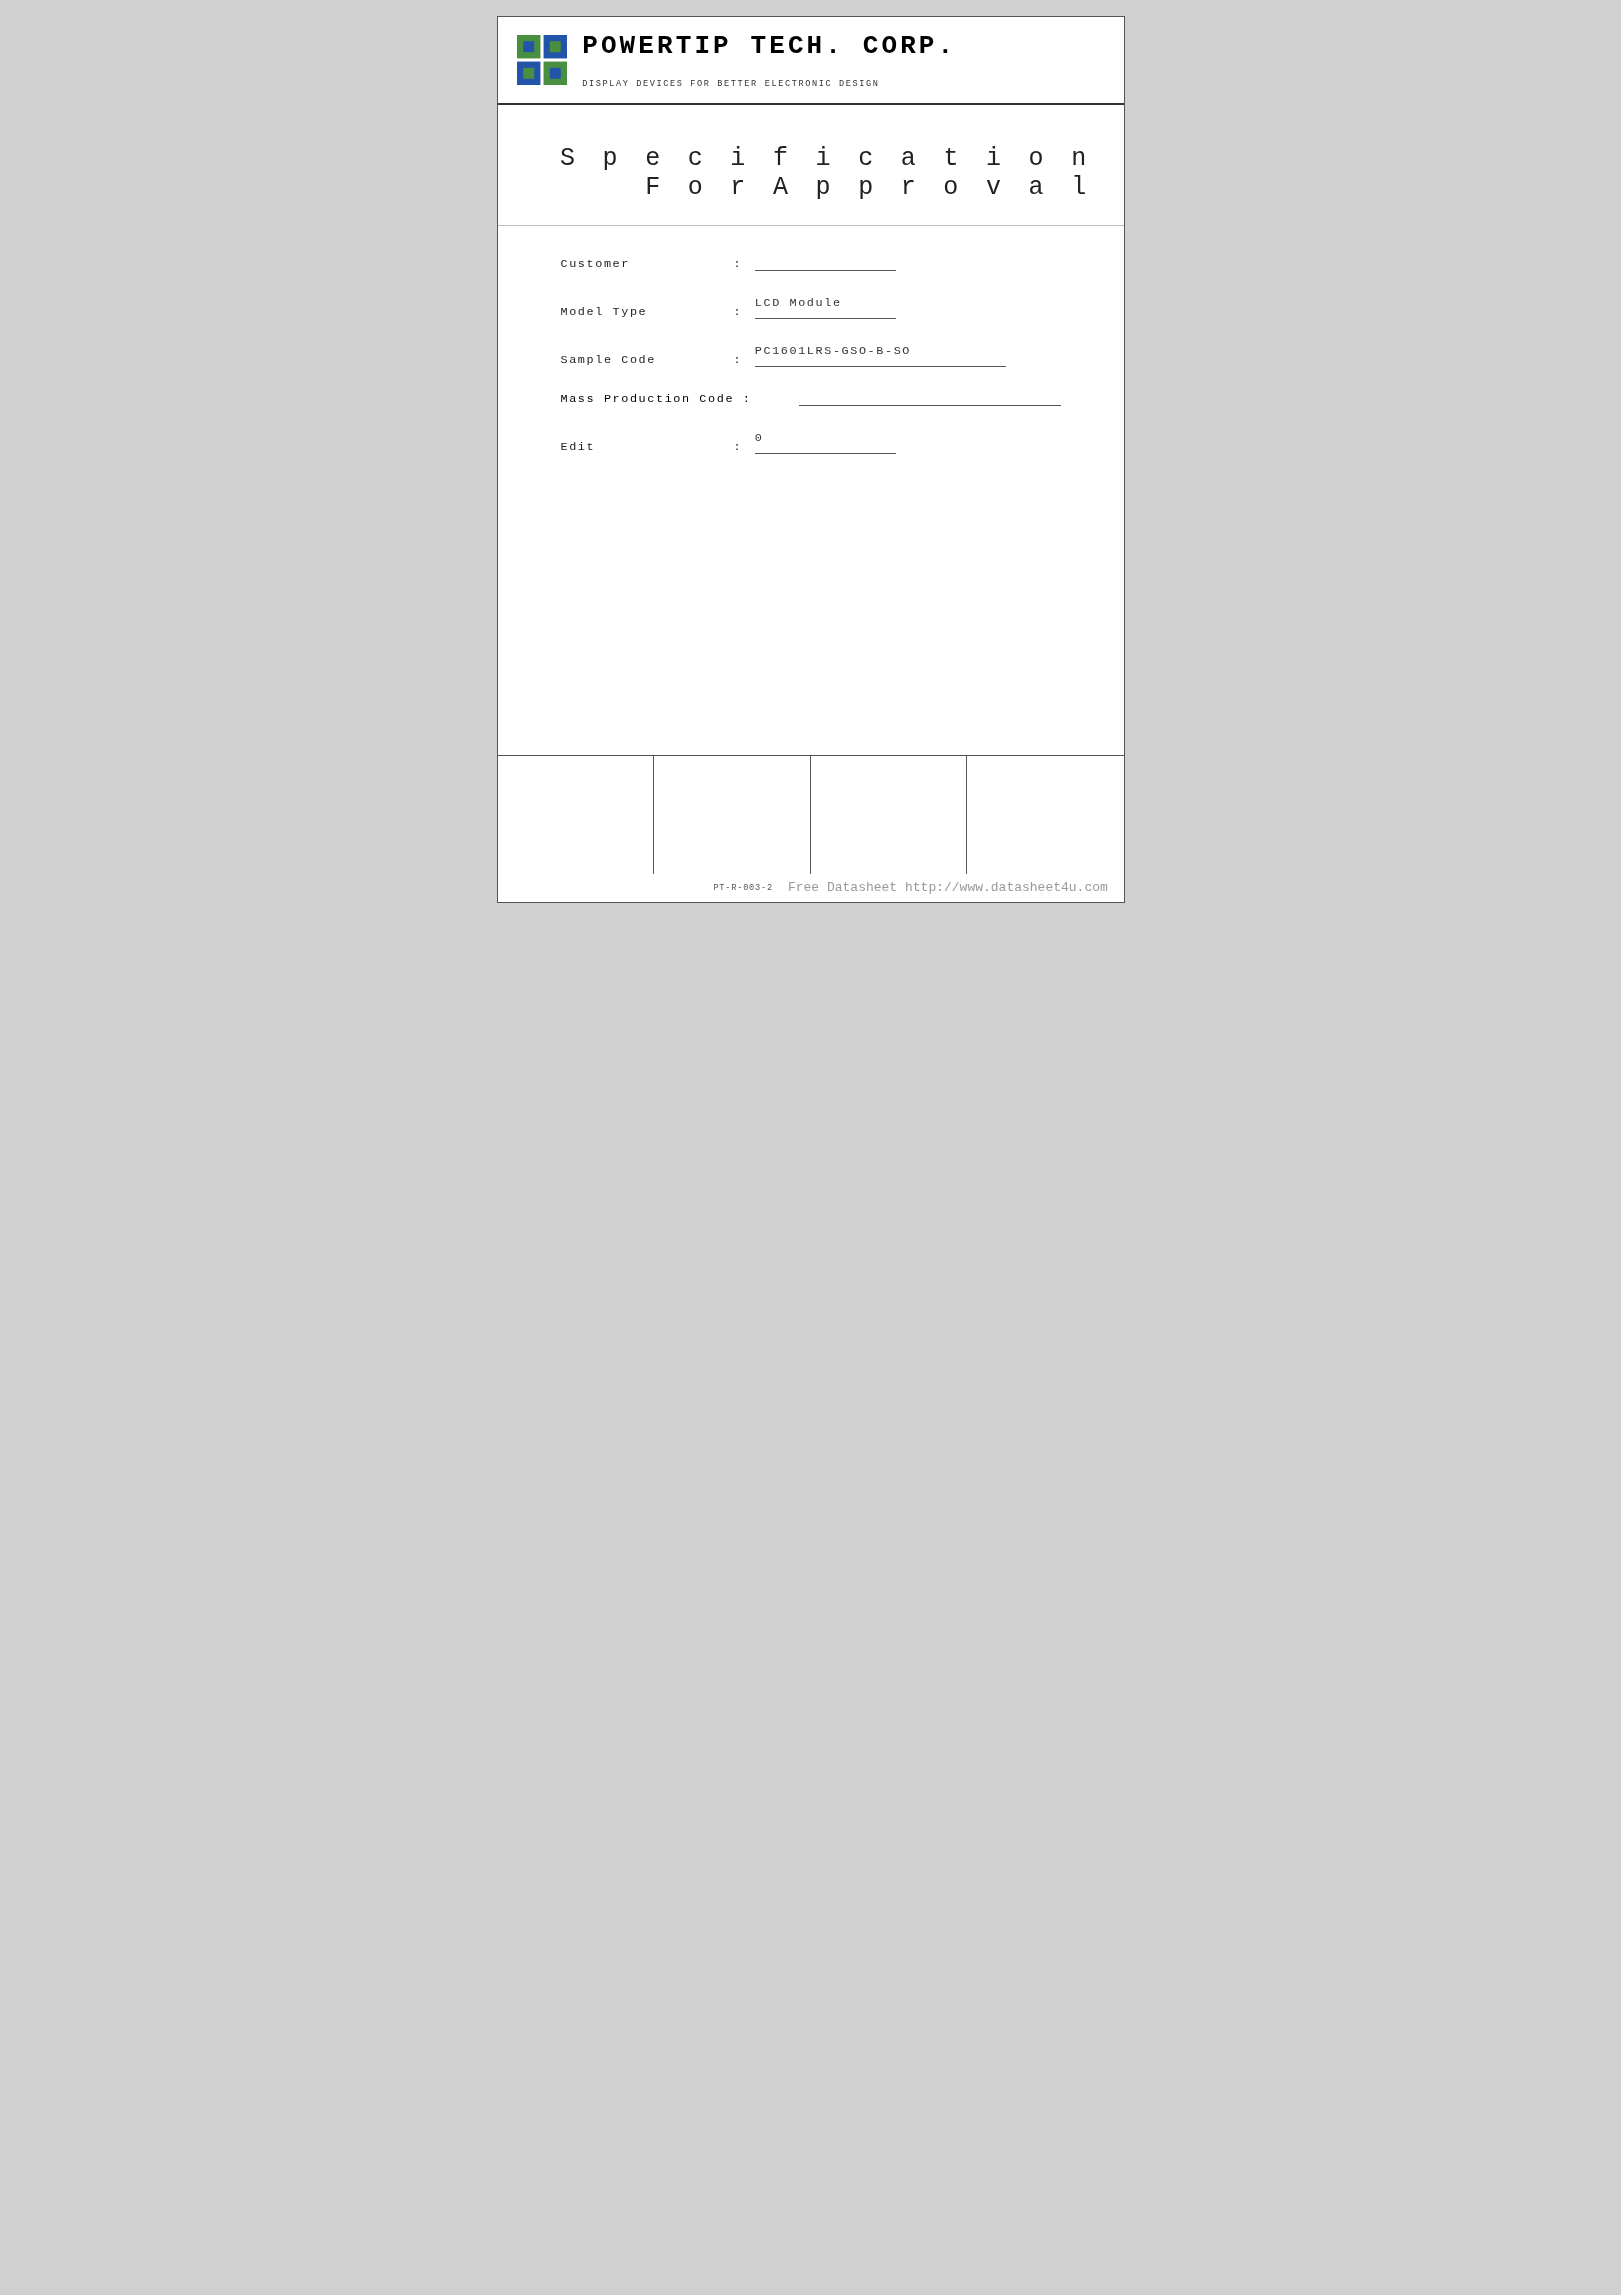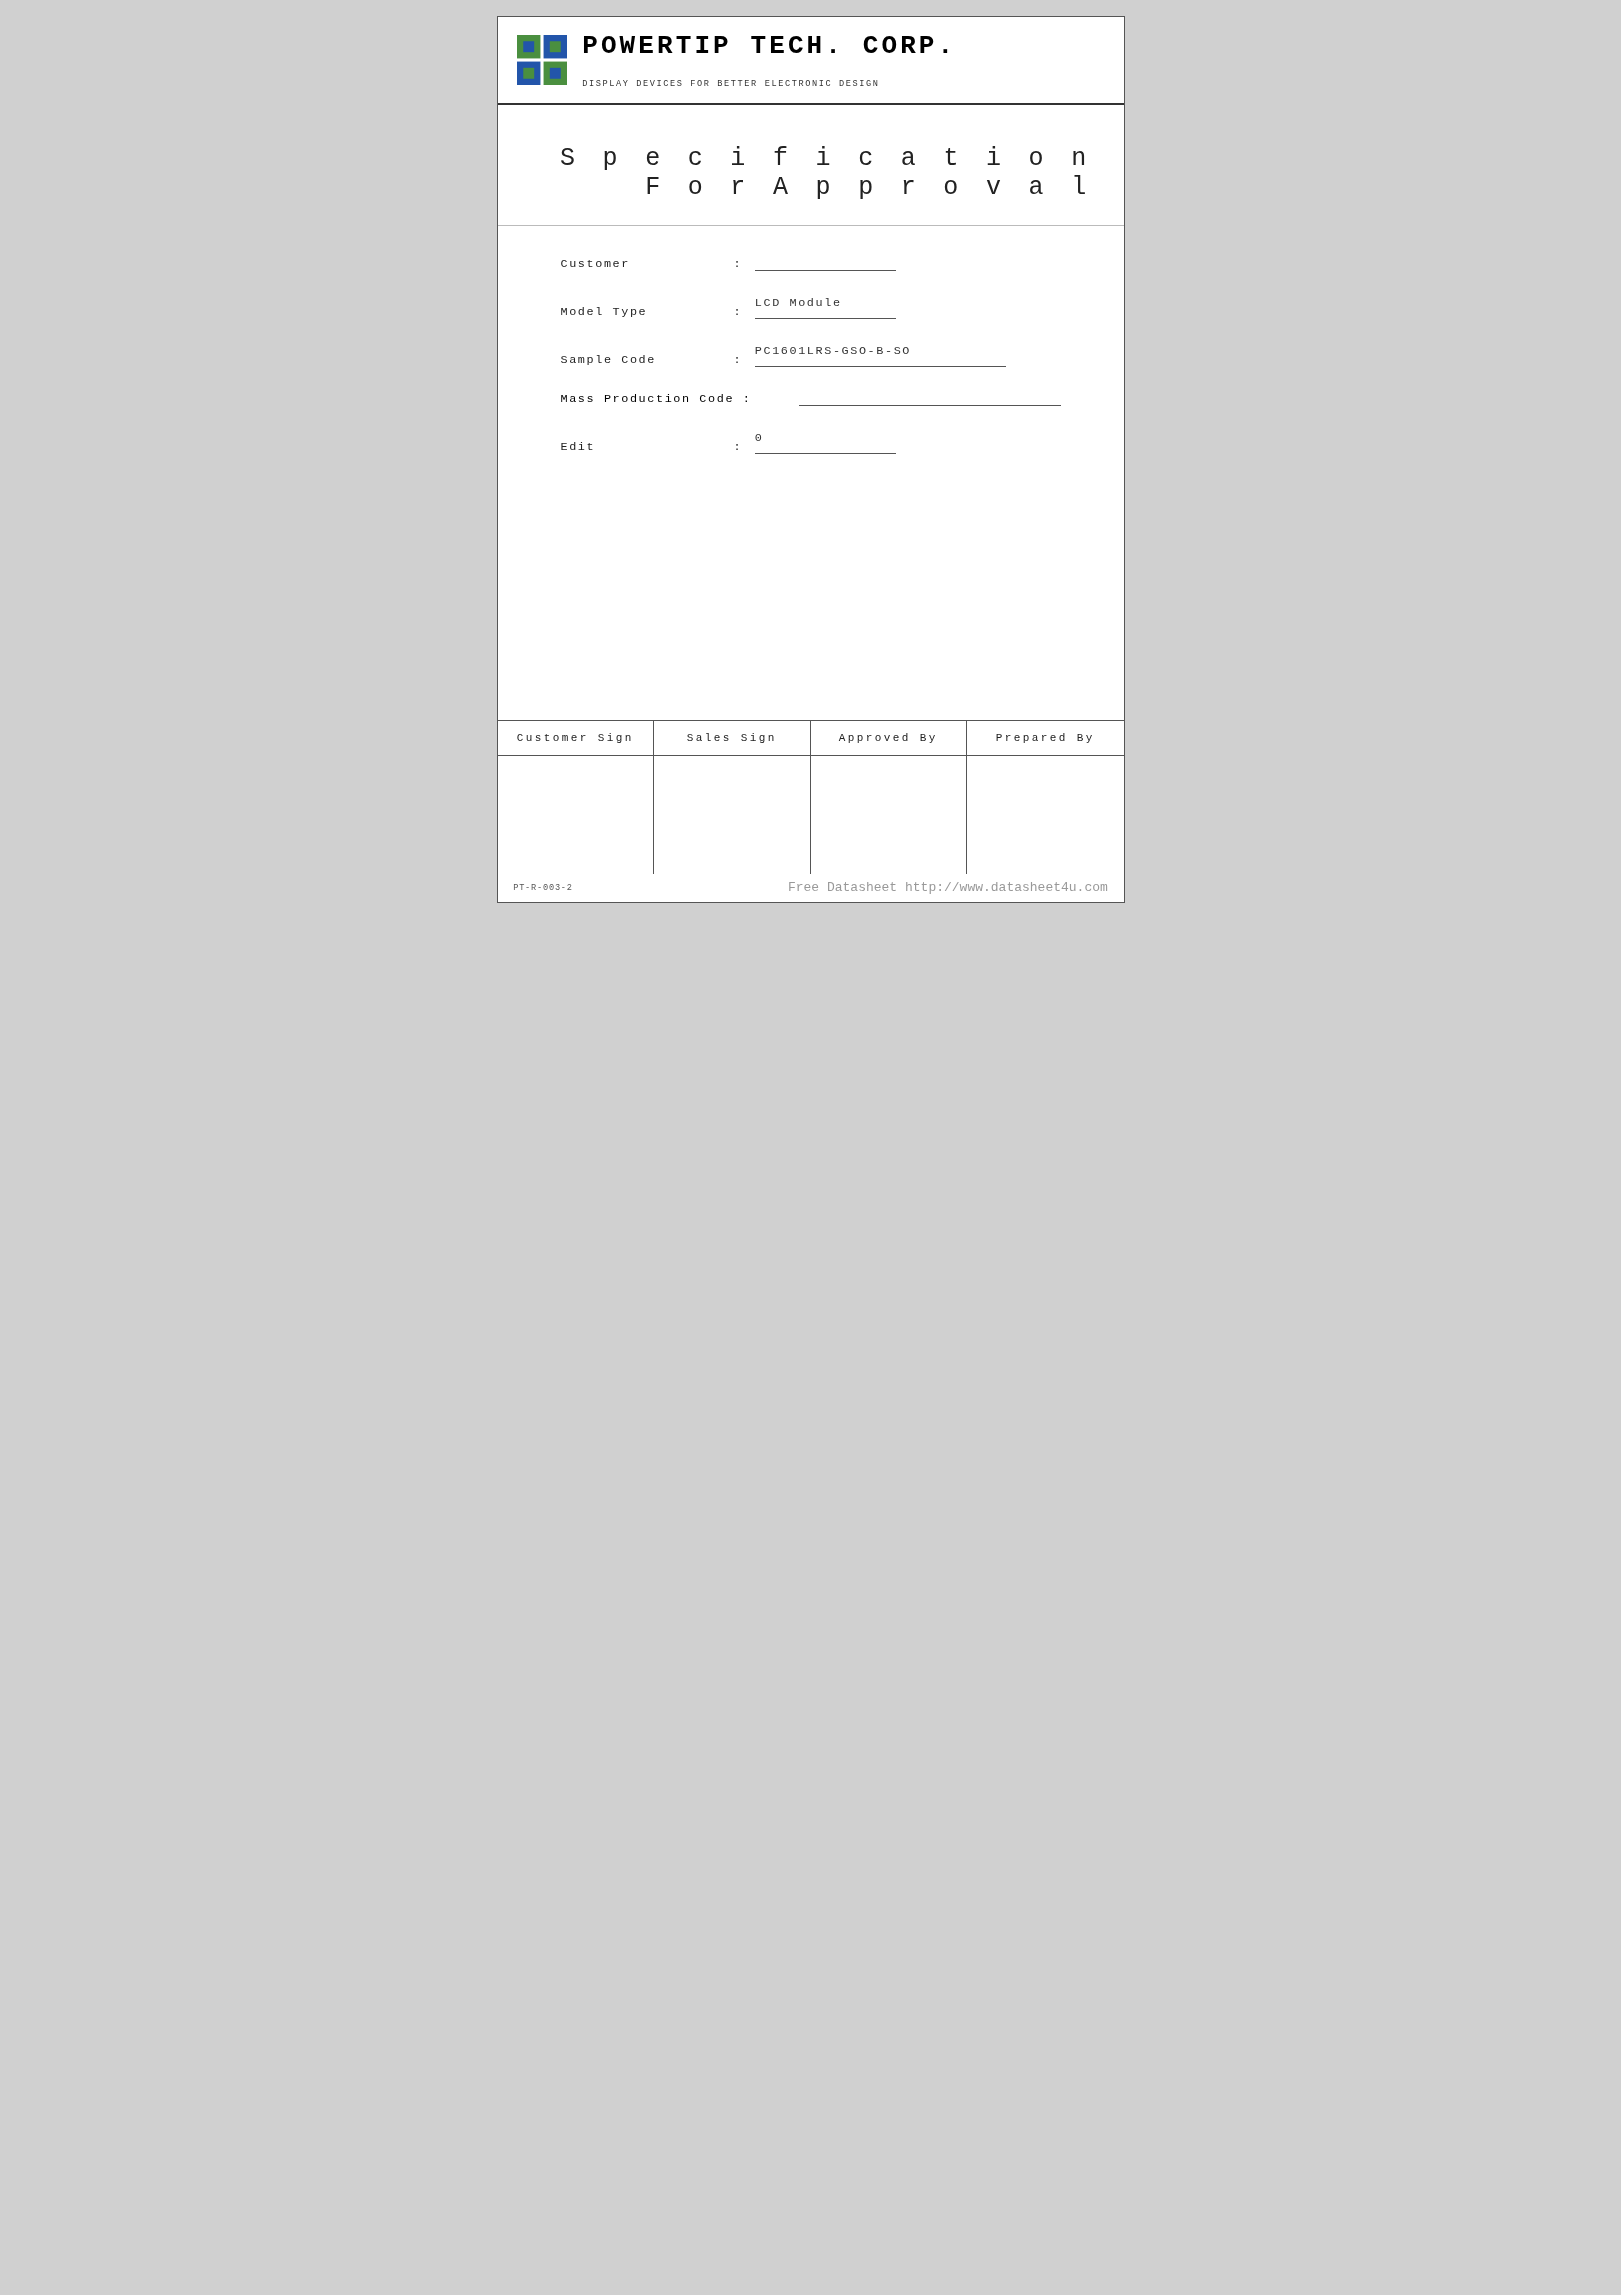--- a/index.html
+++ b/index.html
@@ -173,23 +173,22 @@
     }
 
     .table-body-cell:last-child {
       border-right: none;
     }
 
     
     .page-footer {
       padding: 6.3px 15.7px;
       display: flex;
-      justify-content: space-between;
+      justify-content: flex-end;
       align-items: center;
-      gap: 40px;
     }
 
     .doc-number {
       font-size: 8.6px;
       color: #555;
       letter-spacing: 0.8px;
     }
 
     .website-text {
       font-size: 13px;
@@ -255,26 +254,20 @@
 
     <div class="info-row">
       <span class="info-label">Edit</span>
       <span class="info-colon">:</span>
       <span class="info-value">0</span>
     </div>
 
   </div>
 
   <div class="bottom-table">
-    <div class="table-header-row">
-      <div class="table-header-cell">Customer   Sign</div>
-      <div class="table-header-cell">Sales   Sign</div>
-      <div class="table-header-cell">Approved   By</div>
-      <div class="table-header-cell">Prepared   By</div>
-    </div>
     <div class="table-body-row">
       <div class="table-body-cell"></div>
       <div class="table-body-cell"></div>
       <div class="table-body-cell"></div>
       <div class="table-body-cell"></div>
     </div>
   </div>
 
   <div class="page-footer">
     <span class="doc-number">PT-R-003-2</span>

